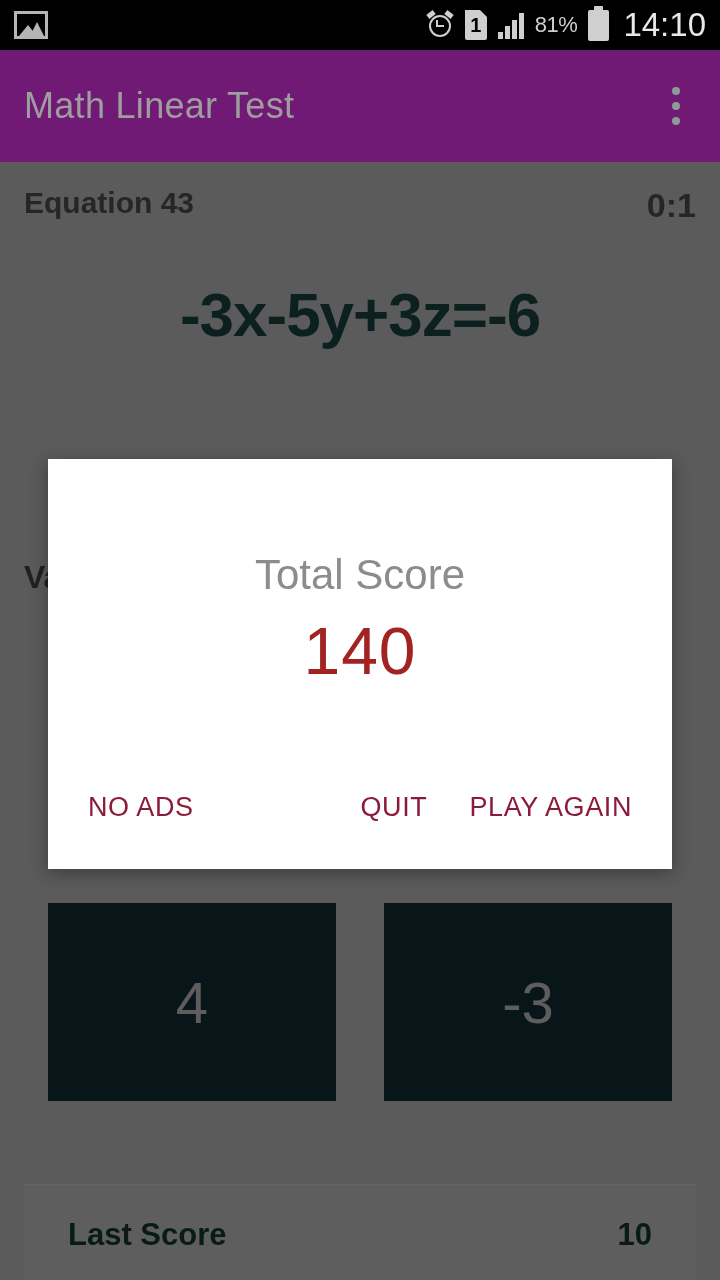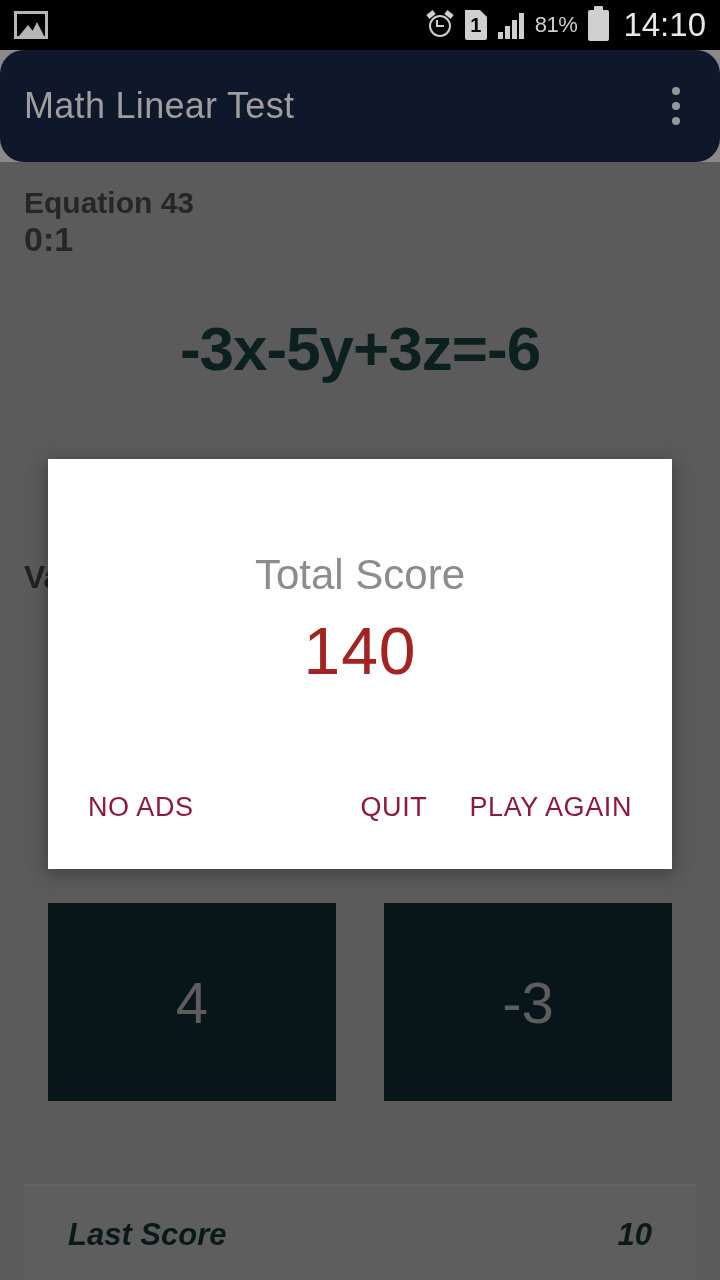--- a/index.html
+++ b/index.html
@@ -56,30 +56,30 @@
   .bars i:nth-child(3){ height:19px; }
   .bars i:nth-child(4){ height:26px; }
   .batt-pct{ color:#cfcfcf; font-size:22px; letter-spacing:-0.5px; }
   .batt-icon{ position:relative; width:21px; height:31px; background:#cfcfcf; border-radius:2px; }
   .batt-icon:before{ content:""; position:absolute; top:-4px; left:6px; width:9px; height:4px; background:#cfcfcf; border-radius:1px 1px 0 0; }
   .sb-clock{ color:#e8e8e8; font-size:33px; letter-spacing:0px; margin-left:3px; }
 
   
   .appbar{
     position:absolute; top:50px; left:0; width:720px; height:112px;
-    background:#0f172a; display:flex; align-items:center; padding:0 24px;border-radius:24px;
+    background:#701a75; display:flex; align-items:center; padding:0 24px;
   }
   .appbar-title{ color:#9e9e9e; font-size:36px; flex:1; letter-spacing:0.3px; }
   .overflow{ width:40px; height:70px; display:flex; flex-direction:column; justify-content:center; align-items:center; gap:7px; }
   .overflow span{ display:block; width:8px; height:8px; border-radius:50%; background:#8e9a9a; }
 
   
   .content{ position:absolute; top:162px; left:0; width:720px; height:1118px; }
 
-  .eqhead{ display:flex; justify-content:space-between; padding:24px 24px 0 24px;flex-direction:column; }
+  .eqhead{ display:flex; justify-content:space-between; padding:24px 24px 0 24px; }
   .eqhead .lbl{ color:#3a3a3a; font-size:30px; font-weight:bold; }
   .eqhead .timer{ color:#3a3a3a; font-size:34px; font-weight:bold; }
 
   .equations{ margin-top:42px; text-align:center; }
   .equation{ color:#12312f; font-size:62px; font-weight:bold; line-height:1.55; letter-spacing:-1px; }
 
   .varlabel{
     position:absolute; left:24px; top:397px; color:#333; font-size:32px; font-weight:bold;
   }
   .answerbox{
@@ -93,21 +93,21 @@
   .choice{
     flex:1; height:198px; background:#0f2226; color:#8d8d8d;
     font-size:58px; display:flex; align-items:center; justify-content:center;
   }
 
   .scorecard{
     position:absolute; left:24px; top:1022px; width:672px; height:120px;
     background:rgba(255,255,255,0.045); border-top:1px solid rgba(255,255,255,0.07);
     padding:32px 44px 0 44px;
   }
-  .scorerow{ display:flex; justify-content:space-between; align-items:flex-end; margin-bottom:22px;font-style:italic; }
+  .scorerow{ display:flex; justify-content:space-between; align-items:flex-end; margin-bottom:22px; }
   .scorerow .k{ color:#0d2a24; font-size:31px; font-weight:bold; }
   .scorerow .v{ color:#0d2a24; font-size:31px; font-weight:bold; }
 
   
   .scrim{
     position:absolute; top:162px; left:0; width:720px; height:1118px;
     background:rgba(0,0,0,0.34);
   }
   .dialog{
     position:absolute; left:48px; top:459px; width:624px; height:410px;

